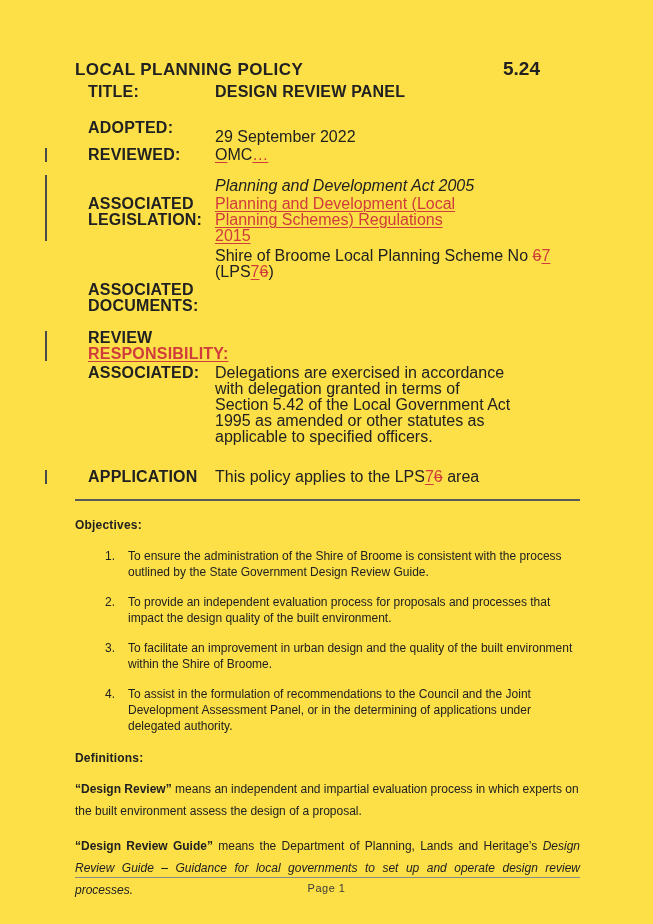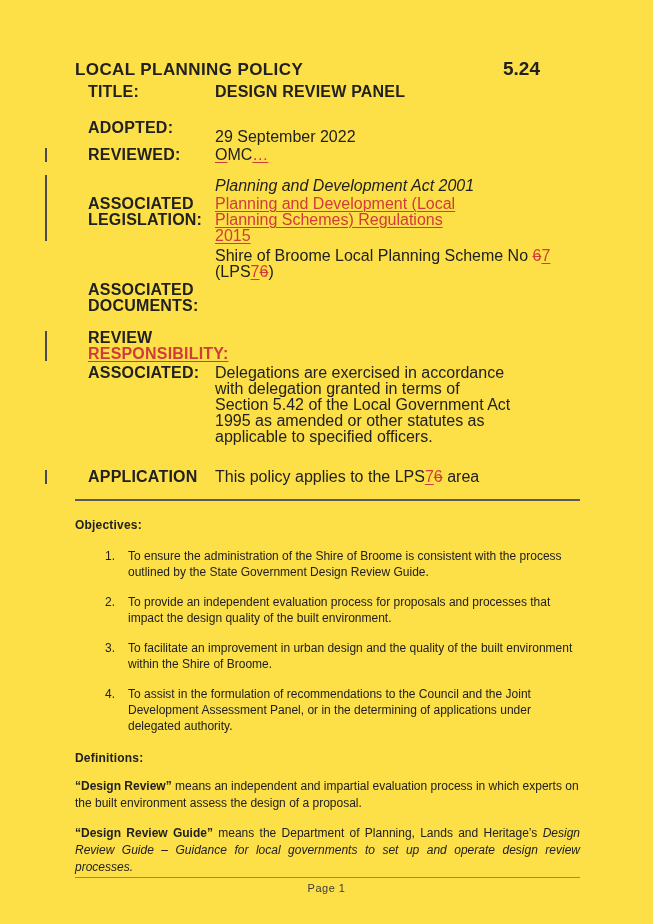--- a/index.html
+++ b/index.html
@@ -96,21 +96,21 @@
   }
   .obj-list{margin:16px 0 0 0;}
   .obj-item{
     display:flex;
     font-size:12px;line-height:16px;
     margin-bottom:14px;
   }
   .obj-num{width:23px;margin-left:30px;flex:none;}
   .obj-text{flex:1;padding-right:2px;}
   .def-para{
-    font-size:12px;line-height:17px;
+    font-size:12px;line-height:22px;
     margin:13px 0 0 0;
   }
   .justify{text-align:justify;}
   
   .footer-rule{
     position:absolute;
     left:75px;right:73px;top:877px;
     border-top:1.5px solid #8a8a8a;
   }
   .footer-page{
@@ -149,21 +149,21 @@
         <div class="change-bar"></div>
         <div class="label">REVIEWED:</div>
         <div class="value"><span class="seg-u">O</span><span>MC</span><span class="seg-red seg-u">…</span></div>
       </div>
 
       <div class="group">
         <div class="change-bar"></div>
 
         <div class="row row-act">
           <div class="label"></div>
-          <div class="value"><span class="seg-italic">Planning and Development Act 2001</span></div>
+          <div class="value"><span class="seg-italic">Planning and Development Act 2005</span></div>
         </div>
 
         <div class="row row-legislation">
           <div class="label">ASSOCIATED LEGISLATION:</div>
           <div class="value xnarrow"><span class="seg-red seg-u">Planning and Development (Local Planning Schemes) Regulations 2015</span></div>
         </div>
       </div>
 
       <div class="row row-scheme">
         <div class="label"></div>

